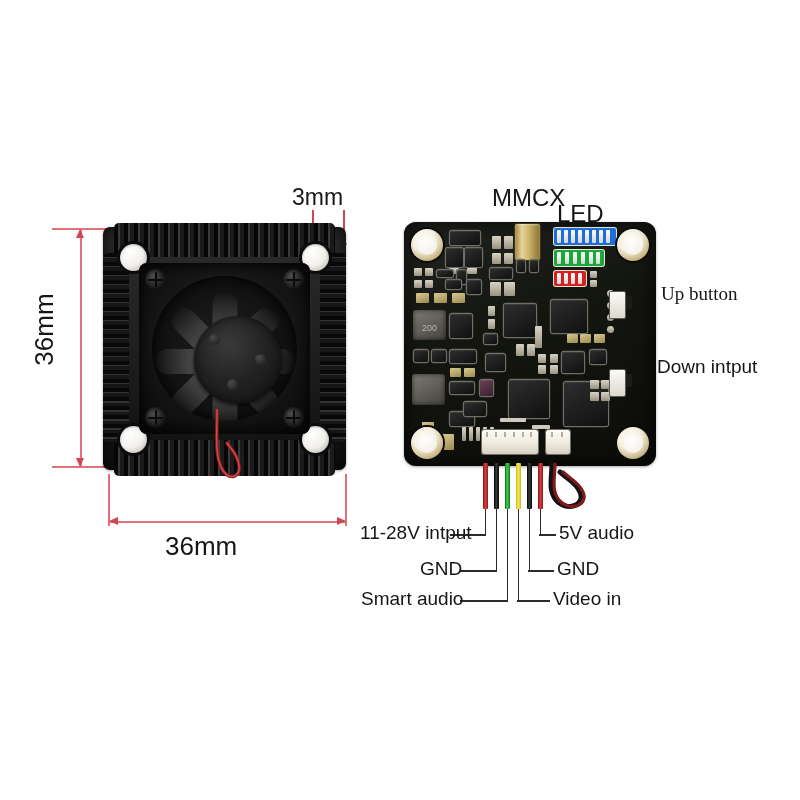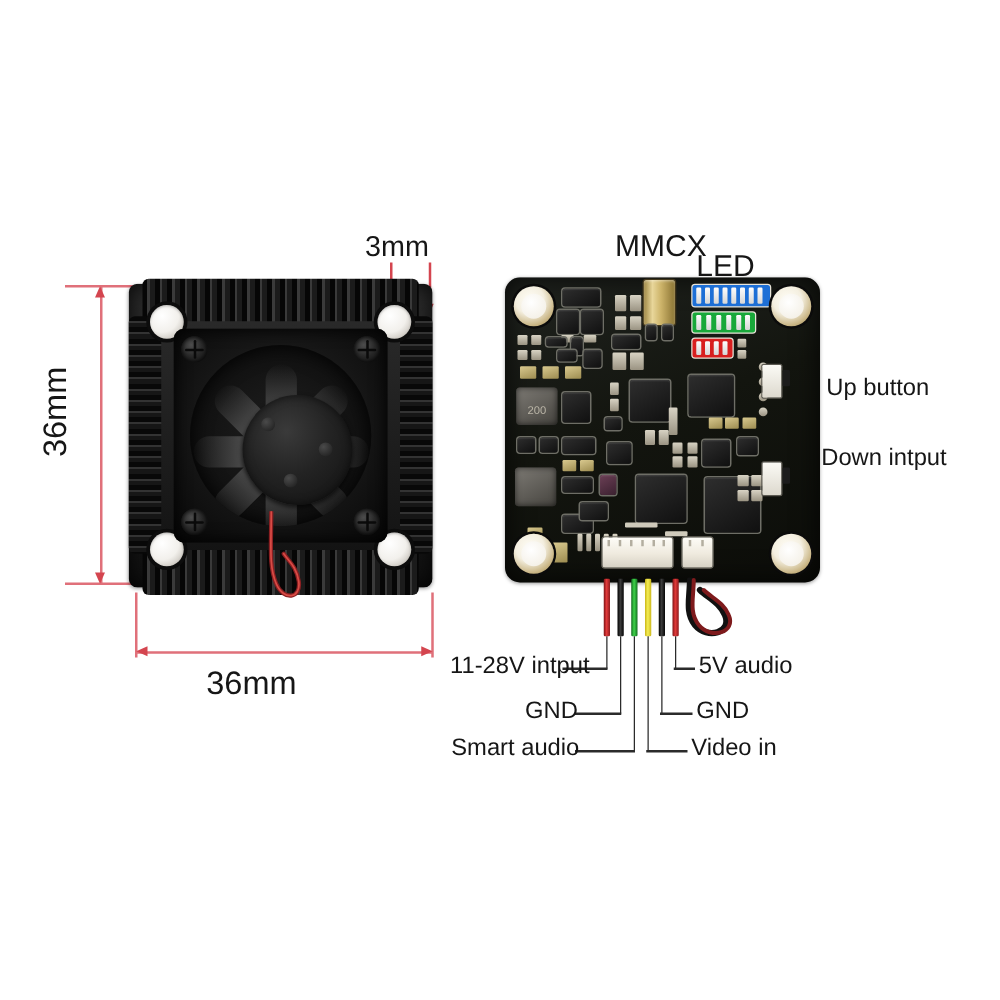--- a/index.html
+++ b/index.html
@@ -341,21 +341,21 @@
         <i></i>
       </div>
     <div class="pcb-hole" style="left:7px;bottom:7px;">
         <i></i>
       </div>
     <div class="pcb-hole" style="right:7px;bottom:7px;">
         <i></i>
       </div>
   </div>
 
-  <div class="lbl" style="left:661px;top:300px;font-size:19px;">Up button</div>
+  <div class="lbl" style="left:661px;top:283px;font-size:19px;font-family:Liberation Serif, serif;">Up button</div>
   <div class="lbl" style="left:657px;top:356px;font-size:19px;">Down intput</div>
 
   <div class="wire w-red" style="left:483px;top:463px;height:46px;"></div>
   <div class="wire w-blk" style="left:494px;top:463px;height:46px;"></div>
   <div class="wire w-grn" style="left:505px;top:463px;height:46px;"></div>
   <div class="wire w-yel" style="left:516px;top:463px;height:46px;"></div>
   <div class="wire w-blk" style="left:527px;top:463px;height:46px;"></div>
   <div class="wire w-red" style="left:538px;top:463px;height:46px;"></div>
 
   <div style="position:absolute;left:546px;top:462px;width:60px;height:54px;">

